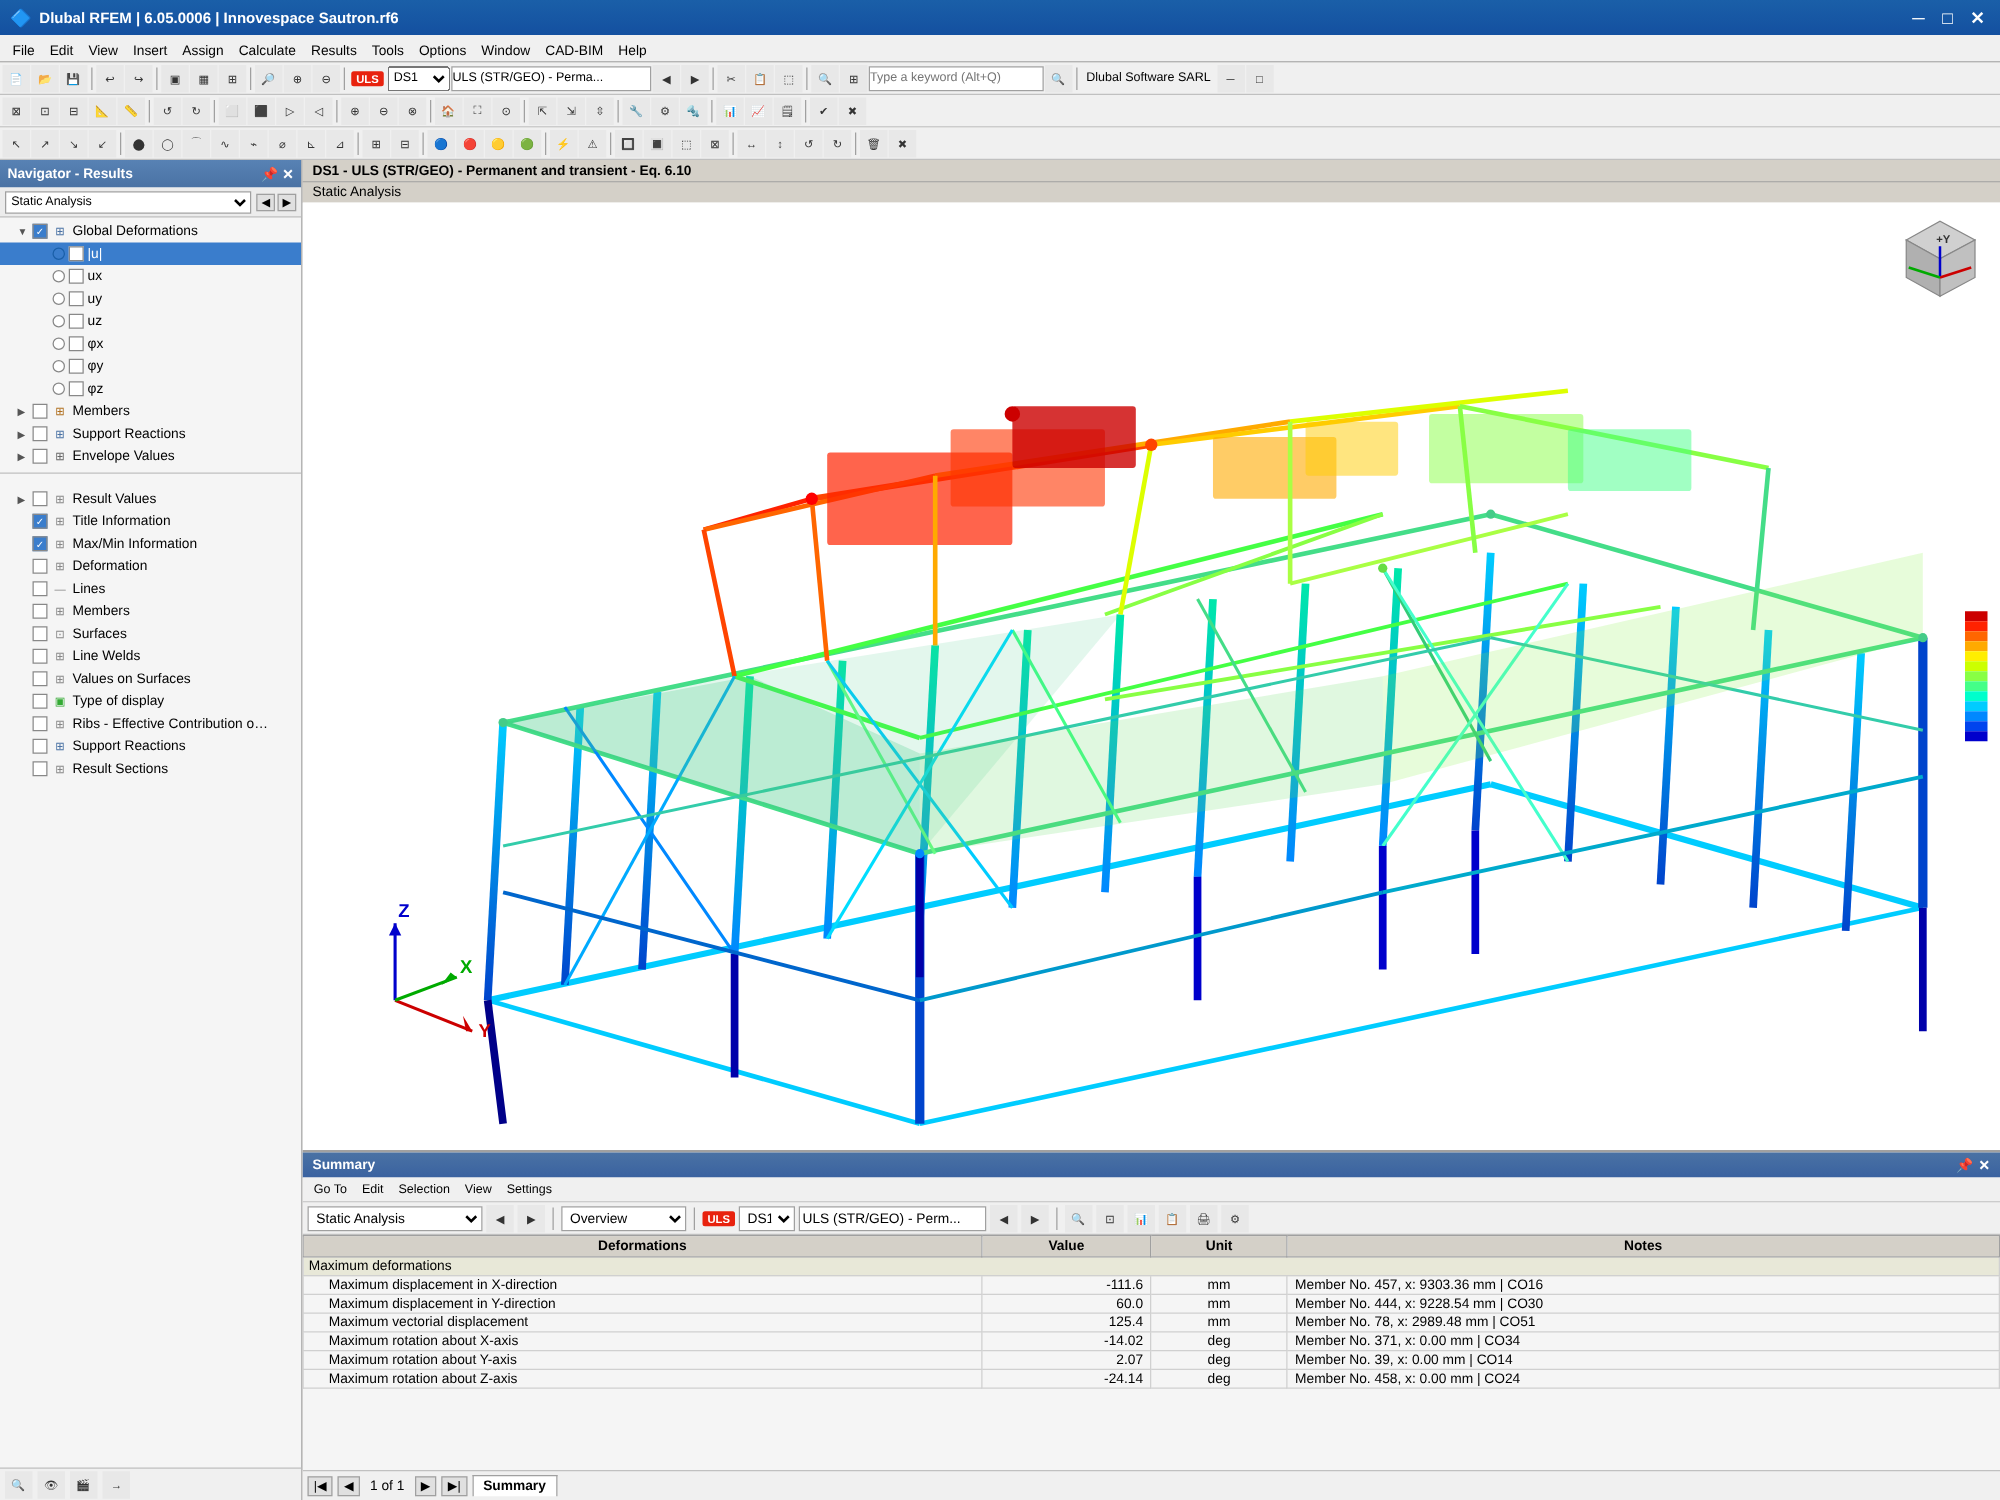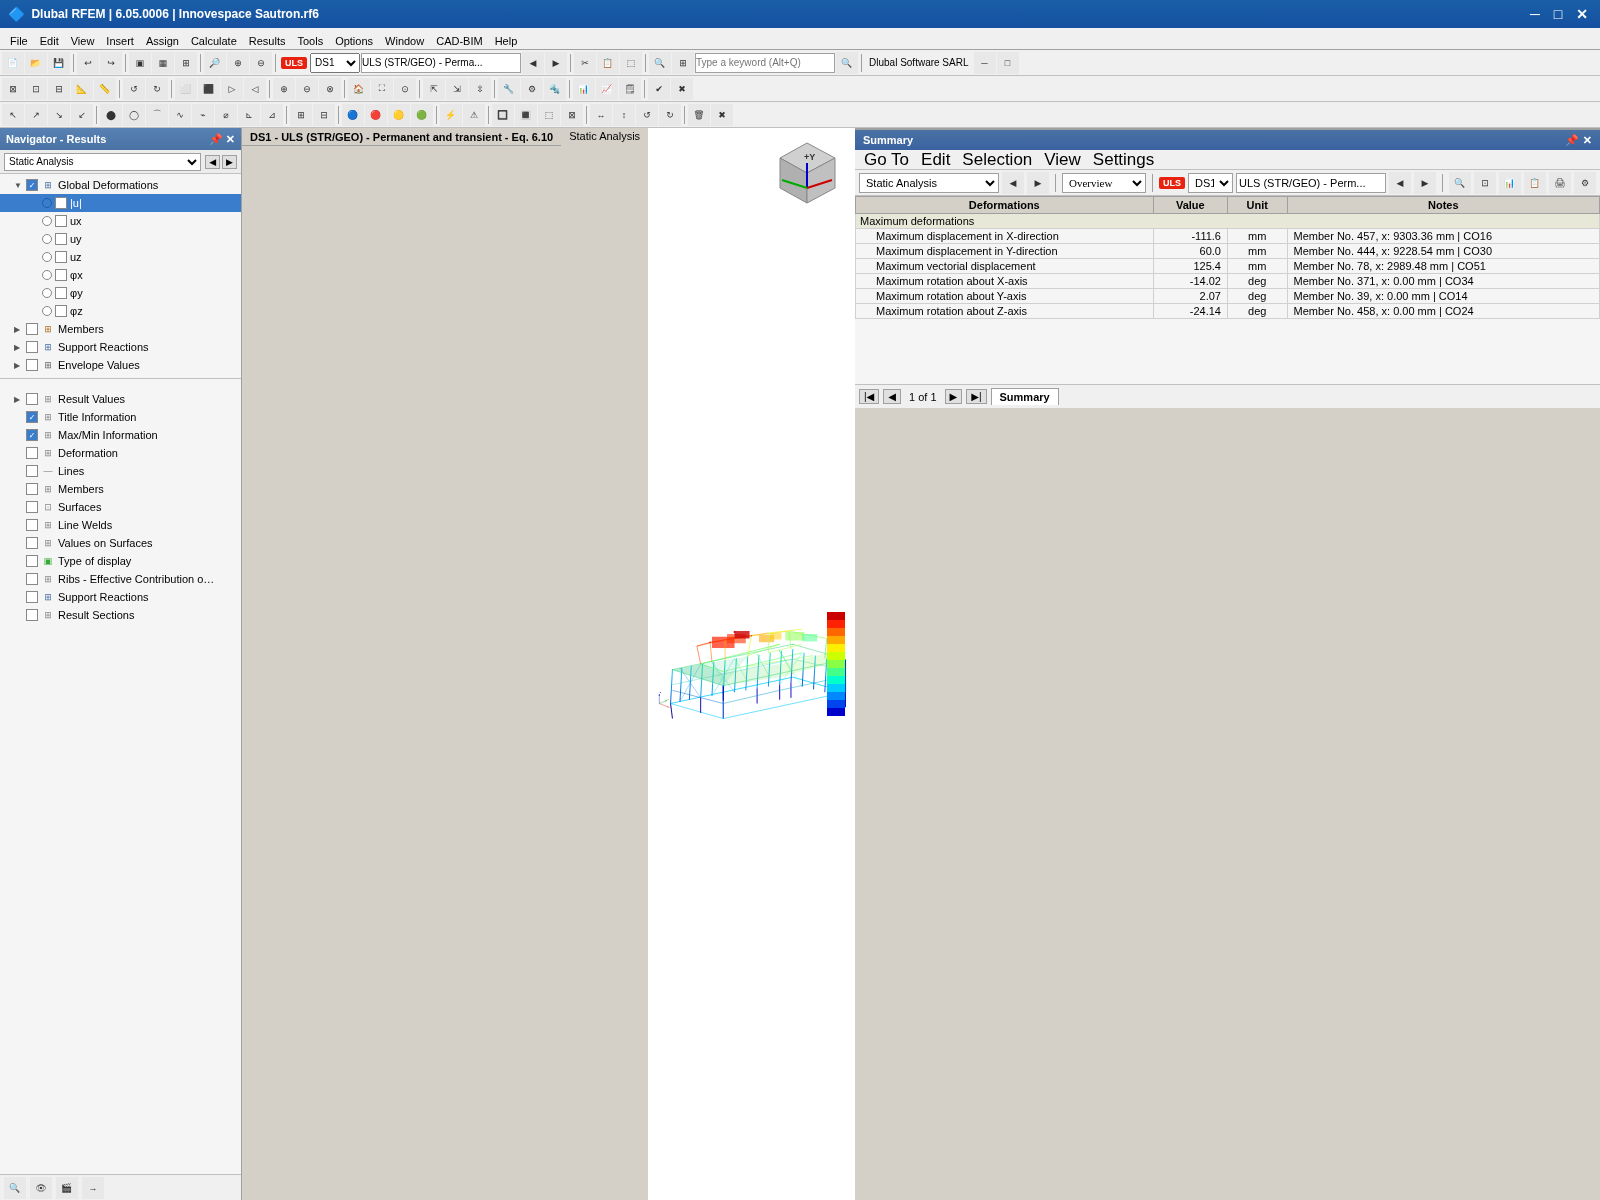--- a/index.html
+++ b/index.html
@@ -129,21 +129,21 @@
     .tree-icon { width: 14px; height: 14px; margin-right: 3px; display: inline-flex; align-items: center; justify-content: center; font-size: 9px; }
     .tree-check { width: 12px; height: 12px; margin-right: 3px; border: 1px solid #888; background: white; display: inline-flex; align-items: center; justify-content: center; font-size: 8px; }
     .tree-check.checked { background: #3a7dcc; color: white; }
     .tree-radio { width: 10px; height: 10px; border-radius: 50%; border: 1px solid #888; margin-right: 3px; background: white; }
     .tree-radio.checked { background: #3a7dcc; border-color: #1a5fa8; }
 
     
     #right-area {
       flex: 1;
       display: flex;
-      flex-direction: row;
+      flex-direction: column;
       overflow: hidden;
     }
 
     
     #view-header {
       background: #d4d0c8;
       padding: 2px 8px;
       font-size: 11px;
       border-bottom: 1px solid #a0a0a0;
       font-weight: bold;
@@ -199,21 +199,21 @@
     }
     #summary-menubar {
       background: #f0f0f0;
       height: 20px;
       display: flex;
       align-items: center;
       padding: 0 4px;
       border-bottom: 1px solid #c0c0c0;
       gap: 2px;
     }
-    #summary-menubar span { padding: 1px 5px; cursor: pointer; font-size: 17px; }
+    #summary-menubar span { padding: 1px 5px; cursor: pointer; font-size: 10px; }
     #summary-toolbar {
       background: #f0f0f0;
       height: 26px;
       display: flex;
       align-items: center;
       padding: 0 4px;
       border-bottom: 1px solid #c0c0c0;
       gap: 3px;
     }
     .summary-select {
@@ -838,21 +838,21 @@
         <span>View</span>
         <span>Settings</span>
       </div>
       <div id="summary-toolbar">
         <select class="summary-select" style="width:140px;">
           <option>Static Analysis</option>
         </select>
         <div class="toolbar-btn">◀</div>
         <div class="toolbar-btn">▶</div>
         <div style="width:1px;height:18px;background:#a0a0a0;margin:0 3px;"></div>
-        <select class="summary-select" style="width:84px;font-family:Liberation Serif, serif;">
+        <select class="summary-select" style="width:100px;">
           <option>Overview</option>
         </select>
         <div style="width:1px;height:18px;background:#a0a0a0;margin:0 3px;"></div>
         <span class="summary-label-badge">ULS</span>
         <select class="summary-select" style="width:45px;">
           <option>DS1</option>
         </select>
         <input type="text" class="summary-select" style="width: 150px;" value="ULS (STR/GEO) - Perm...">
         <div class="toolbar-btn">◀</div>
         <div class="toolbar-btn">▶</div>

